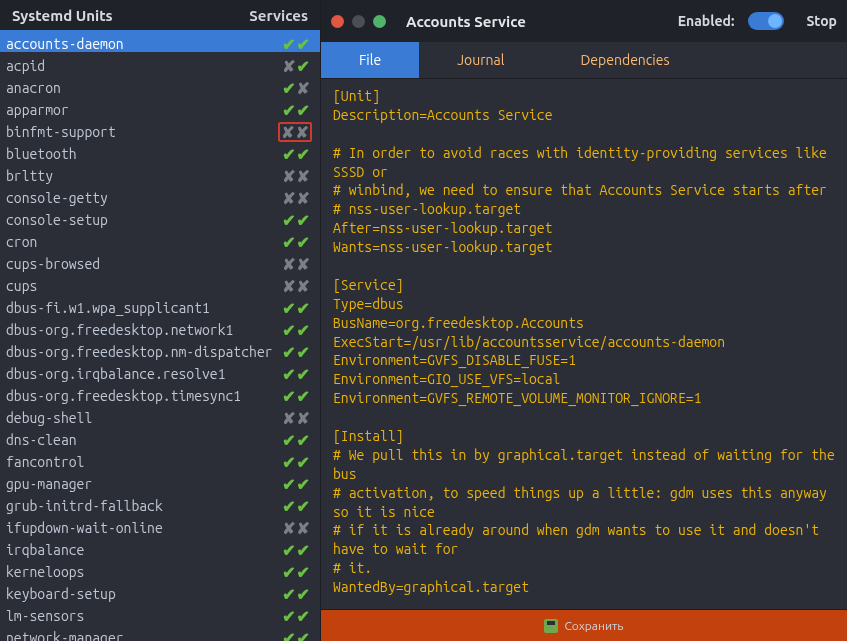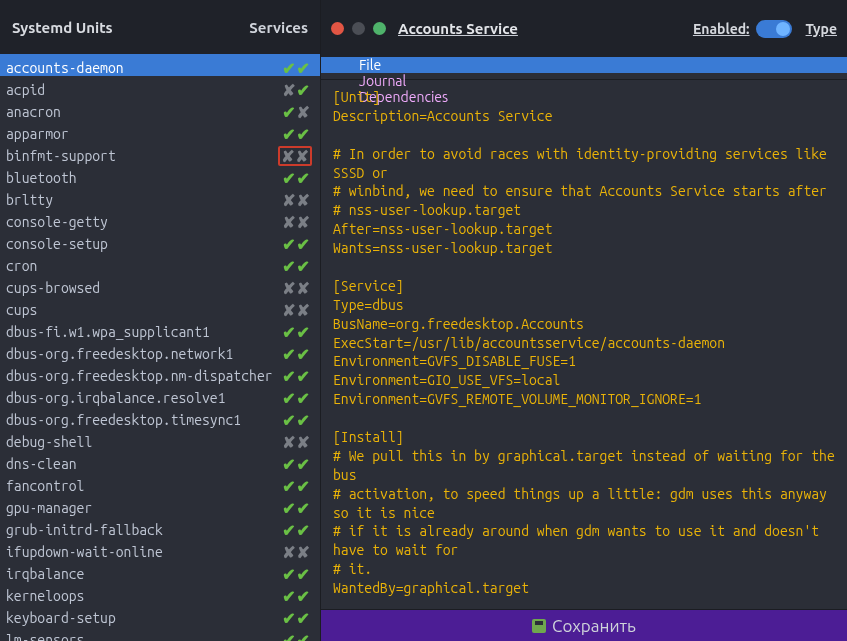--- a/index.html
+++ b/index.html
@@ -18,21 +18,21 @@
 .left {
   width: 320px;
   background: #2b2e37;
   display: flex;
   flex-direction: column;
 }
 .left-header {
   display: flex;
   justify-content: space-between;
   align-items: center;
-  height: 54px;
+  height: 30px;
   padding: 0 12px;
   background: #1f2229;
   color: #d8dbe0;
   font-weight: 600;
   font-size: 15px;
 }
 .left-header .right-label { color: #cfd3da; font-weight:600; }
 
 .unit-list {
   flex: 1;
@@ -79,25 +79,24 @@
 .right {
   flex: 1;
   display: flex;
   flex-direction: column;
   background: #2b2e37;
   border-left: 1px solid #1b1d22;
 }
 .titlebar {
   display: flex;
   align-items: center;
-  height: 57px;
+  height: 42px;
   background: #1f2229;
   padding: 0 10px;
-  gap: 0;
-  text-decoration: underline;
+  gap: 8px;
 }
 .win-buttons { display: flex; gap: 8px; align-items: center; }
 .win-btn { width: 13px; height: 13px; border-radius: 50%; }
 .win-close { background: #e25644; }
 .win-min { background: #4b4e55; }
 .win-max { background: #4fb36b; }
 .title-text { margin-left: 12px; color: #e4e6ea; font-weight: 600; font-size: 15px; }
 .titlebar-spacer { flex: 1; }
 .enabled-label { color: #d6d9de; font-weight: 600; margin-right: 6px; padding-left: 26px; }
 .toggle {
@@ -107,29 +106,28 @@
 .toggle .knob {
   position: absolute; right: 2px; top: 2px;
   width: 14px; height: 14px; background: #6fb4ff; border-radius: 50%;
 }
 .stop-label { color: #d6d9de; font-weight: 600; }
 
 .tabs {
   display: flex;
   background: #2b2e37;
   border-bottom: 1px solid #1b1d22;
-  height: 23px;
-  flex-direction: column;
+  height: 37px;
 }
 .tab {
   flex: 0 0 auto;
   padding: 0 38px;
   display: flex;
   align-items: center;
-  color: #f0abfc;
+  color: #fdba74;
   cursor: pointer;
   font-size: 14px;
 }
 .tab.active {
   background: #3a7bd5;
   color: #fff;
 }
 
 .content {
   flex: 1;
@@ -138,28 +136,28 @@
   font-family: "Ubuntu Mono","Consolas",monospace;
   font-size: 14px;
   color: #eab308;
   line-height: 1.35;
   white-space: pre-wrap;
   word-break: break-word;
 }
 
 .footer {
   height: 32px;
-  background: #4c1d95;
+  background: #c2410c;
   border-top: 1px solid #1b1d22;
   display: flex;
   align-items: center;
   justify-content: center;
   gap: 6px;
   color: #cfd3da;
-  font-size: 17px;
+  font-size: 12px;
   cursor: pointer;
 }
 .save-icon {
   display:inline-block; width:14px; height:14px;
   background: #6fa84e; border-radius:2px; position:relative;
 }
 .save-icon::after{
   content:""; position:absolute; top:2px; left:3px; width:8px; height:4px;
   background:#2b2e37;
 }
@@ -382,21 +380,21 @@
         <div class="win-btn win-close"></div>
         <div class="win-btn win-min"></div>
         <div class="win-btn win-max"></div>
       </div>
       <div class="title-text">Accounts Service</div>
       <div class="titlebar-spacer"></div>
       <span class="enabled-label">Enabled:</span>
       <div class="toggle">
           <div class="knob"></div>
         </div>
-      <span class="stop-label">Type</span>
+      <span class="stop-label">Stop</span>
     </div>
 
     <div class="tabs" id="tabs">
         <div class="tab active">File</div>
         <div class="tab">Journal</div>
         <div class="tab">Dependencies</div>
       </div>
 
     <div class="content">[Unit]
 Description=Accounts Service

